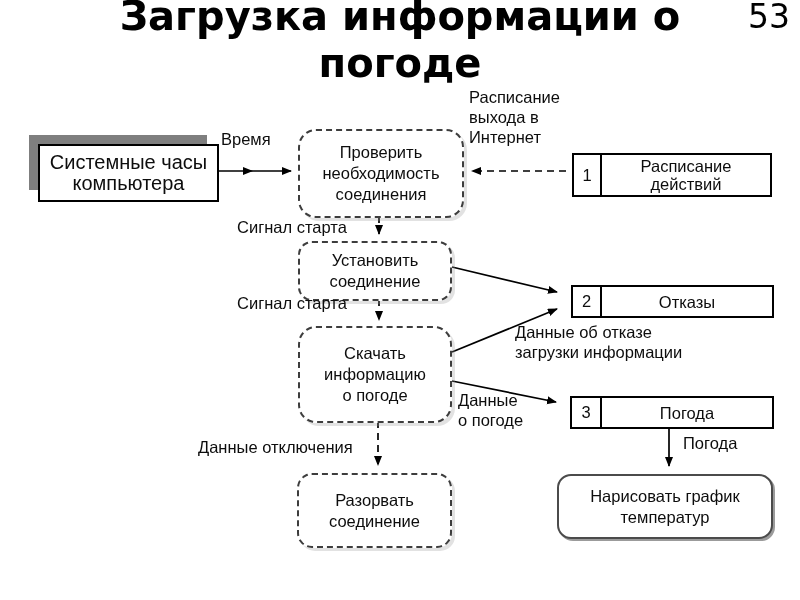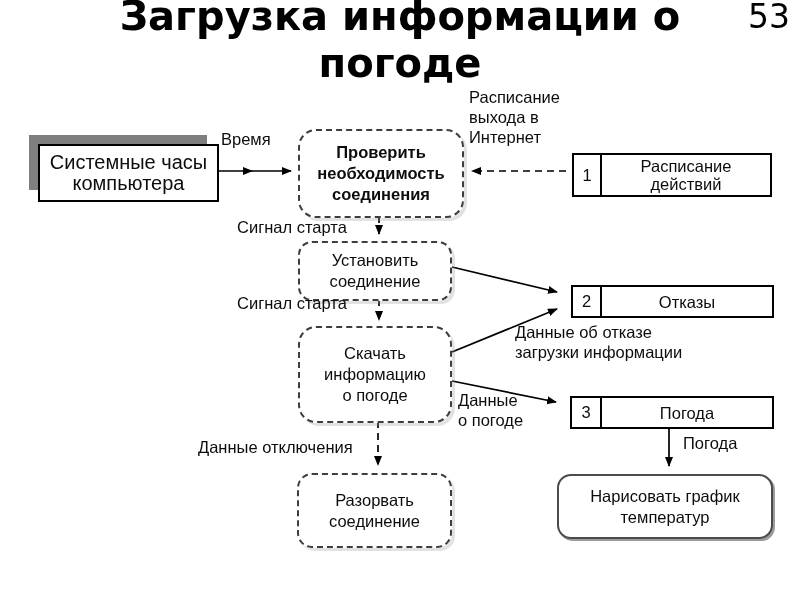--- a/index.html
+++ b/index.html
@@ -16,21 +16,21 @@
 
   .entity-shadow{position:absolute;left:29px;top:135px;width:178px;height:55px;background:#7f7f7f;}
   .entity{position:absolute;left:38px;top:144px;width:177px;height:54px;background:#fff;
           border:2px solid #000;display:flex;align-items:center;justify-content:center;
           text-align:center;font-size:20px;line-height:21px;white-space:pre-line;}
 
   .proc{position:absolute;background:#fff;border:2px dashed #3d3d3d;
         display:flex;align-items:center;justify-content:center;text-align:center;
         font-size:16.5px;line-height:21px;white-space:pre-line;
         box-shadow:3px 3px 0 rgba(150,150,150,0.28);}
-  .proc-1{left:298px;top:129px;width:162px;height:85px;border-radius:18px;font-weight:bold;}
+  .proc-1{left:298px;top:129px;width:162px;height:85px;border-radius:18px;}
   .proc-2{left:298px;top:241px;width:150px;height:56px;border-radius:14px;}
   .proc-3{left:298px;top:326px;width:150px;height:93px;border-radius:18px;}
   .proc-4{left:297px;top:473px;width:151px;height:71px;border-radius:15px;}
 
   .store{position:absolute;background:#fff;border:2px solid #000;display:flex;align-items:stretch;
          font-size:16.5px;}
   .store .num{display:flex;align-items:center;justify-content:center;border-right:2px solid #000;}
   .store .nm{flex:1;display:flex;align-items:center;justify-content:center;text-align:center;
              line-height:18px;white-space:pre-line;}
   .store-1{left:572px;top:153px;width:196px;height:40px;}

